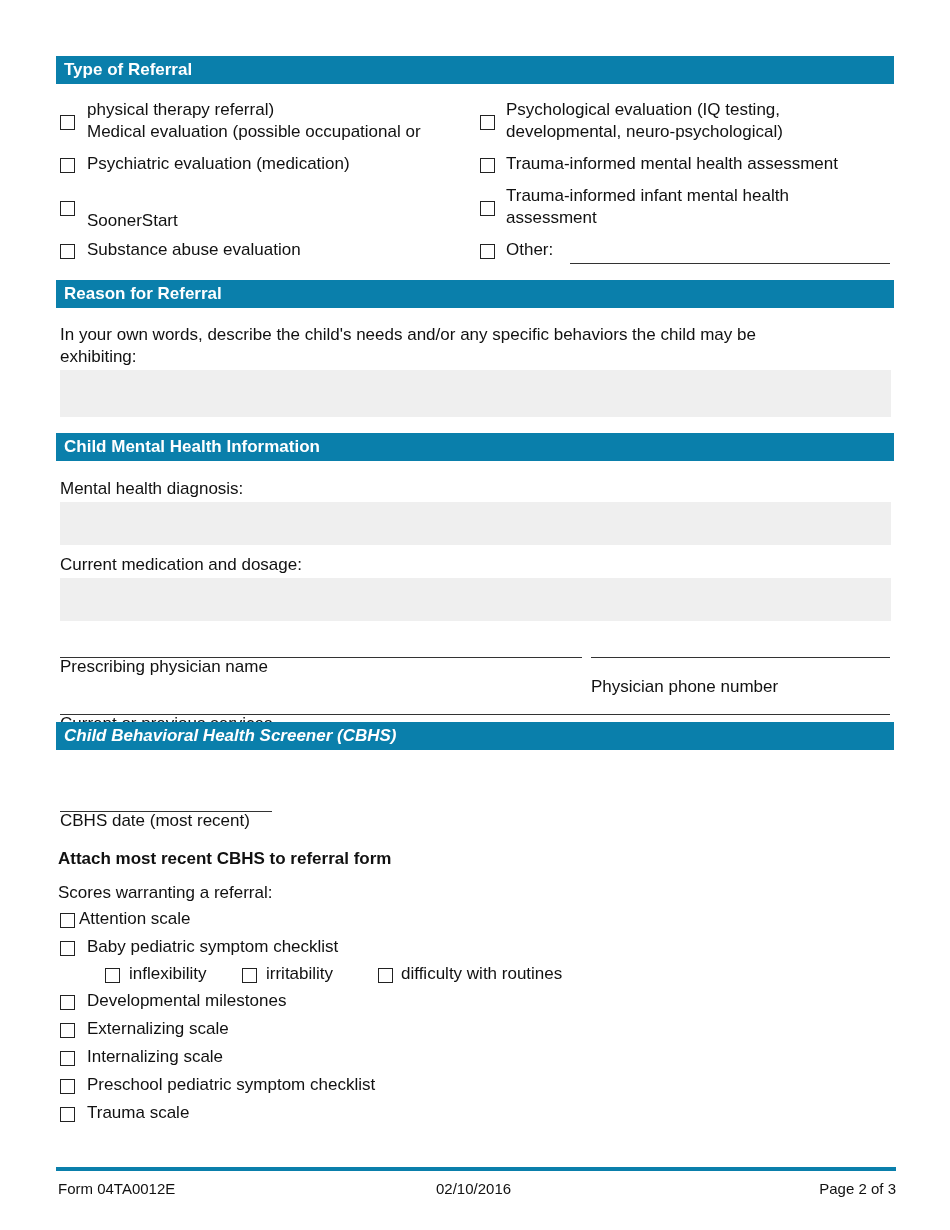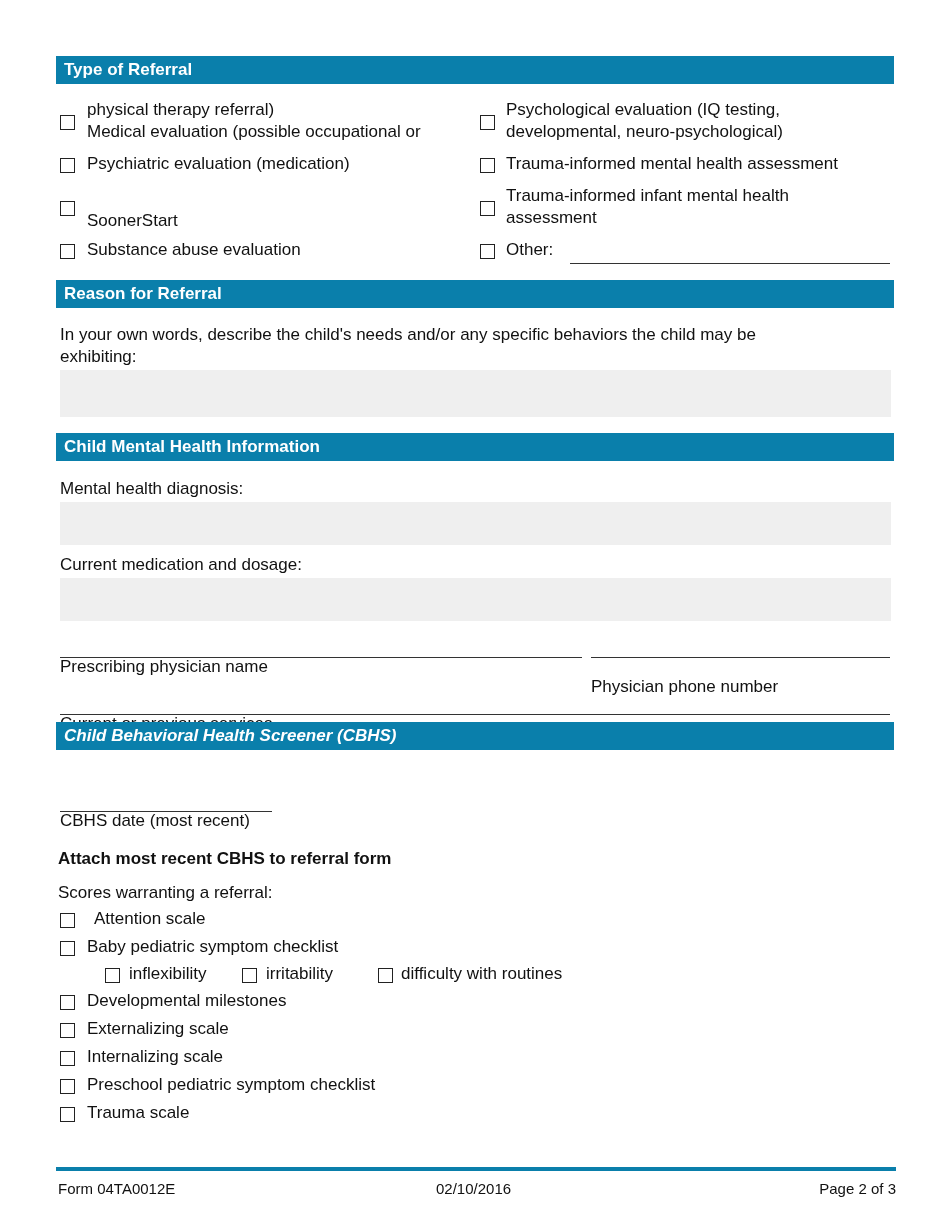--- a/index.html
+++ b/index.html
@@ -75,21 +75,21 @@
 
 <div class="bar" style="top:722px;font-style:italic;">Child Behavioral Health Screener (CBHS)</div>
 
 <div class="uline" style="left:60px; top:811px; width:212px;"></div>
 <div class="lbl" style="left:60px; top:810px;text-align:center;">CBHS date (most recent)</div>
 
 <div class="lbl" style="left:58px; top:848px; font-weight:bold;">Attach most recent CBHS to referral form</div>
 <div class="lbl" style="left:58px; top:882px;">Scores warranting a referral:</div>
 
 <div class="cb" style="left:60px; top:913px;"></div>
-<div class="lbl" style="left:94px; top:908px;">Attention scale</div>
+<div class="lbl" style="left:79px; top:908px;">Attention scale</div>
 
 <div class="cb" style="left:60px; top:941px;"></div>
 <div class="lbl" style="left:87px; top:936px;text-align:center;">Baby pediatric symptom checklist</div>
 
 <div class="cb" style="left:105px; top:968px;"></div>
 <div class="lbl" style="left:129px; top:963px;">inflexibility</div>
 <div class="cb" style="left:242px; top:968px;"></div>
 <div class="lbl" style="left:266px; top:963px;">irritability</div>
 <div class="cb" style="left:378px; top:968px;"></div>
 <div class="lbl" style="left:401px; top:963px;">difficulty with routines</div>

